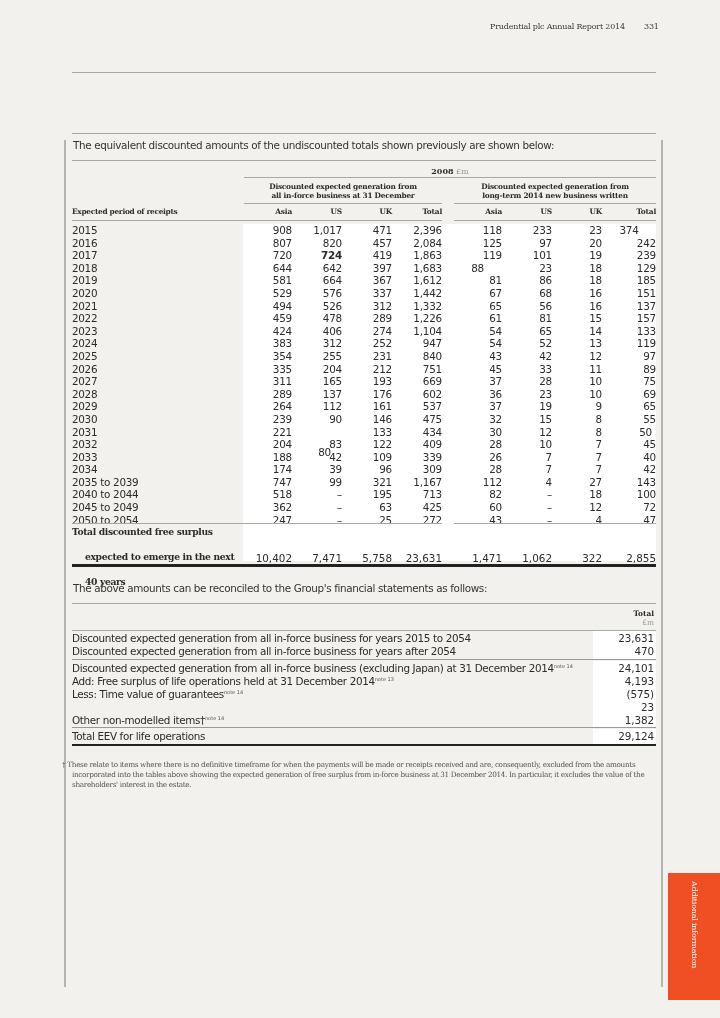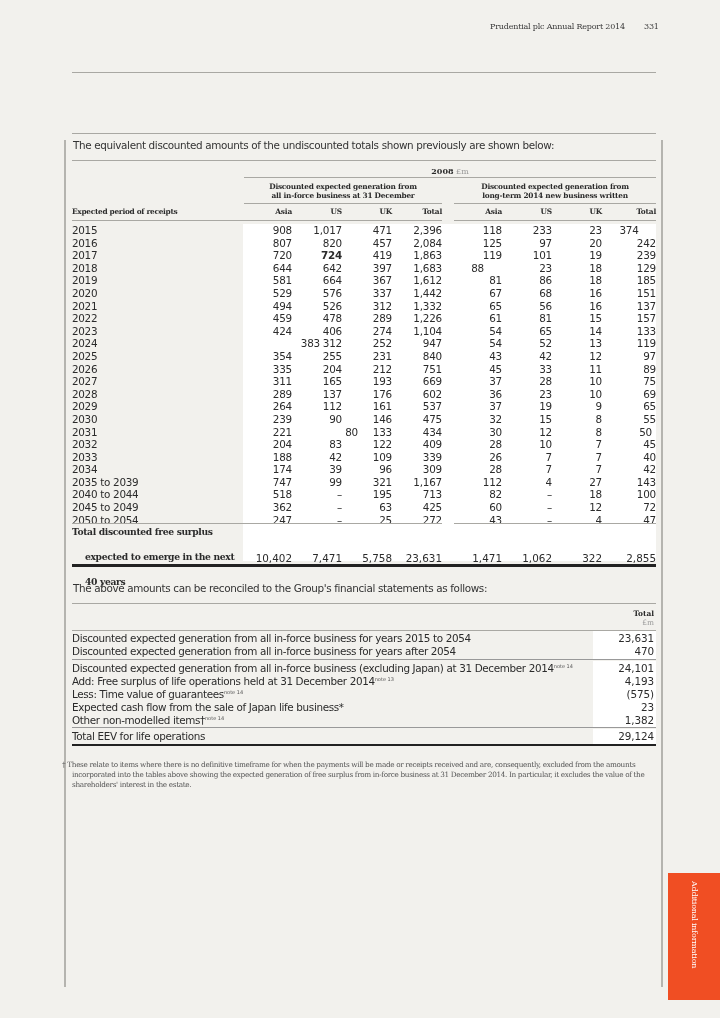--- a/index.html
+++ b/index.html
@@ -194,21 +194,21 @@
         <div class="cell" style="left: 220px; width: 50px;">406</div>
         <div class="cell" style="left: 270px; width: 50px;">274</div>
         <div class="cell" style="left: 320px; width: 50px;">1,104</div>
         <div class="cell" style="left: 382px; width: 48px;">54</div>
         <div class="cell" style="left: 430px; width: 50px;">65</div>
         <div class="cell" style="left: 480px; width: 50px;">14</div>
         <div class="cell" style="left: 530px; width: 54px;">133</div>
       </div>
       <div class="row">
         <div class="lab">2024</div>
-        <div class="cell" style="left: 172px; width: 48px; margin-left: 28px;">383</div>
+        <div class="cell" style="left: 172px; width: 48px;">383</div>
         <div class="cell" style="left: 220px; width: 50px;">312</div>
         <div class="cell" style="left: 270px; width: 50px;">252</div>
         <div class="cell" style="left: 320px; width: 50px;">947</div>
         <div class="cell" style="left: 382px; width: 48px;">54</div>
         <div class="cell" style="left: 430px; width: 50px;">52</div>
         <div class="cell" style="left: 480px; width: 50px;">13</div>
         <div class="cell" style="left: 530px; width: 54px;">119</div>
       </div>
       <div class="row">
         <div class="lab">2025</div>
@@ -272,21 +272,21 @@
         <div class="cell" style="left: 270px; width: 50px;">146</div>
         <div class="cell" style="left: 320px; width: 50px;">475</div>
         <div class="cell" style="left: 382px; width: 48px;">32</div>
         <div class="cell" style="left: 430px; width: 50px;">15</div>
         <div class="cell" style="left: 480px; width: 50px;">8</div>
         <div class="cell" style="left: 530px; width: 54px;">55</div>
       </div>
       <div class="row">
         <div class="lab">2031</div>
         <div class="cell" style="left: 172px; width: 48px;">221</div>
-        <div class="cell" style="left: 236px; width: 50px;">80</div>
+        <div class="cell" style="left: 209px; width: 50px; margin-top: 20px;">80</div>
         <div class="cell" style="left: 270px; width: 50px;">133</div>
         <div class="cell" style="left: 320px; width: 50px;">434</div>
         <div class="cell" style="left: 382px; width: 48px;">30</div>
         <div class="cell" style="left: 430px; width: 50px;">12</div>
         <div class="cell" style="left: 480px; width: 50px;">8</div>
         <div class="cell" style="left: 546px; width: 34px;">50</div>
       </div>
       <div class="row">
         <div class="lab">2032</div>
         <div class="cell" style="left: 172px; width: 48px;">204</div>
@@ -398,21 +398,21 @@
 <div class="whitebg" style="left:593px; top:631px; width:63px; height:28px;"></div>
 <div class="whitebg" style="left:593px; top:661px; width:63px; height:66px;"></div>
 <div class="whitebg" style="left:593px; top:729px; width:63px; height:15px;"></div>
 
 <div class="rec" id="rec">
     <div class="line" style="top: 632px;"><span>Discounted expected generation from all in-force business for years 2015 to 2054</span><span class="val">23,631</span></div>
     <div class="line" style="top: 645px;"><span>Discounted expected generation from all in-force business for years after 2054</span><span class="val">470</span></div>
     <div class="line" style="top: 662px;"><span>Discounted expected generation from all in-force business (excluding Japan) at 31 December 2014</span><sup class="note">note 14</sup><span class="val">24,101</span></div>
     <div class="line" style="top: 675px;"><span>Add: Free surplus of life operations held at 31 December 2014</span><sup class="note">note 13</sup><span class="val">4,193</span></div>
     <div class="line" style="top: 688px;"><span>Less: Time value of guarantees</span><sup class="note">note 14</sup><span class="val">(575)</span></div>
-    <div class="line" style="top: 701px;"><span>Expected cash flow from the sale of Japan life business*</span><span class="val">23</span></div>
+    <div class="line" style="top: 701px;"><span class="val">23</span></div>
     <div class="line" style="top: 714px;"><span>Other non-modelled items†</span><sup class="note">note 14</sup><span class="val">1,382</span></div>
     <div class="line" style="top: 730px;"><span>Total EEV for life operations</span><span class="val">29,124</span></div>
   </div>
 
 <div class="hline" style="left:72px; top:659px; width:584px; background:#999;"></div>
 <div class="hline" style="left:72px; top:727px; width:584px; background:#999;"></div>
 <div style="position:absolute; left:72px; top:744px; width:584px; height:2px; background:#222;"></div>
 
 <div class="footnotes">
   <div class="fn">† These relate to items where there is no definitive timeframe for when the payments will be made or receipts received and are, consequently, excluded from the amounts incorporated into the tables above showing the expected generation of free surplus from in-force business at 31 December 2014. In particular, it excludes the value of the shareholders' interest in the estate.</div>

